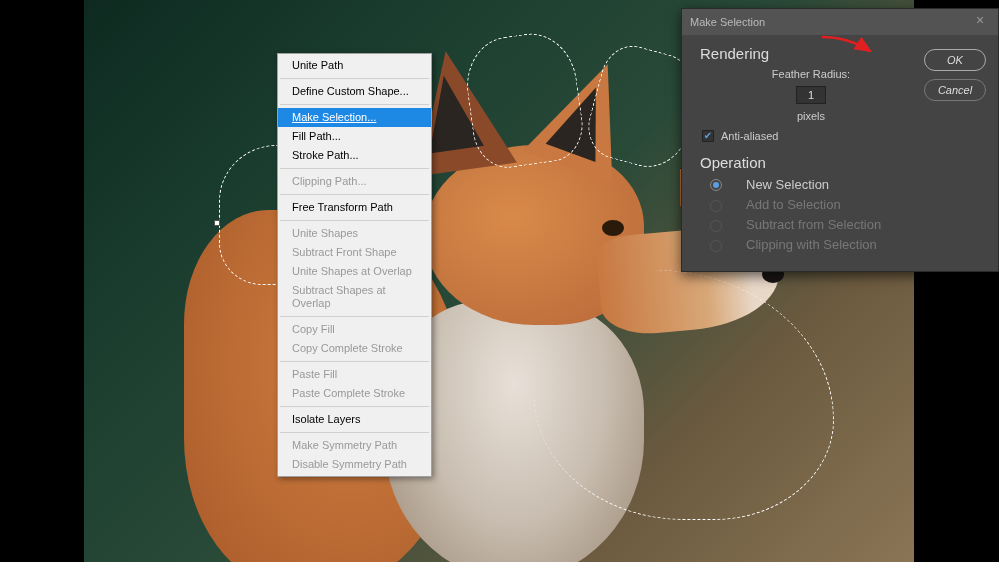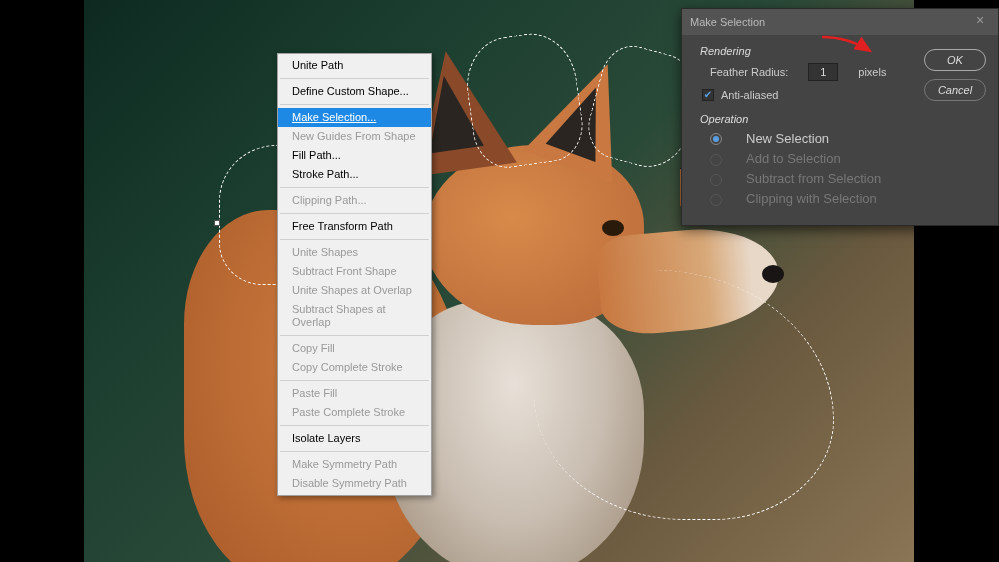--- a/index.html
+++ b/index.html
@@ -179,22 +179,22 @@
       font-size: 14px;
       line-height: 10px;
     }
     .dialog-body {
       padding: 10px 12px 14px 18px;
       display: flex;
       gap: 12px;
     }
     .dialog-left { flex: 1; }
     .dialog-right { width: 62px; display: flex; flex-direction: column; gap: 8px; padding-top: 4px;}
-    .grp-title { color: #ddd; margin-bottom: 6px; font-size: 11px; font-style: italic;}
-    .field-row { display: flex; align-items: center; gap: 20px; margin: 4px 0 8px 10px; font-size: 11px;}
+    .grp-title { color: #ddd; margin-bottom: 6px; font-size: 15px;}
+    .field-row { display: flex; align-items: center; gap: 6px; margin: 4px 0 8px 10px; font-size: 11px; flex-direction: column;}
     .num-input {
       width: 30px; height: 18px;
       background: #333; border: 1px solid #222;
       color: #ddd; text-align: center; font-size: 11px;
     }
     .checkbox-row { display: flex; align-items: center; gap: 7px; margin-left: 2px; font-size: 11px;}
     .chk {
       width: 12px; height: 12px;
       background: #333; border: 1px solid #222;
       display: inline-flex; align-items: center; justify-content: center;
@@ -263,21 +263,20 @@
   <div class="handle" style="left:342px;top:142px"></div>
   <div class="handle" style="left:130px;top:220px"></div>
 </div>
 
 <div class="context-menu">
   <div class="menu-item">Unite Path</div>
   <div class="menu-sep"></div>
   <div class="menu-item">Define Custom Shape...</div>
   <div class="menu-sep"></div>
   <div class="menu-item highlighted">Make Selection...</div>
-  <div class="menu-item disabled">New Guides From Shape</div>
   <div class="menu-item">Fill Path...</div>
   <div class="menu-item">Stroke Path...</div>
   <div class="menu-sep"></div>
   <div class="menu-item disabled">Clipping Path...</div>
   <div class="menu-sep"></div>
   <div class="menu-item">Free Transform Path</div>
   <div class="menu-sep"></div>
   <div class="menu-item disabled">Unite Shapes</div>
   <div class="menu-item disabled">Subtract Front Shape</div>
   <div class="menu-item disabled">Unite Shapes at Overlap</div>

